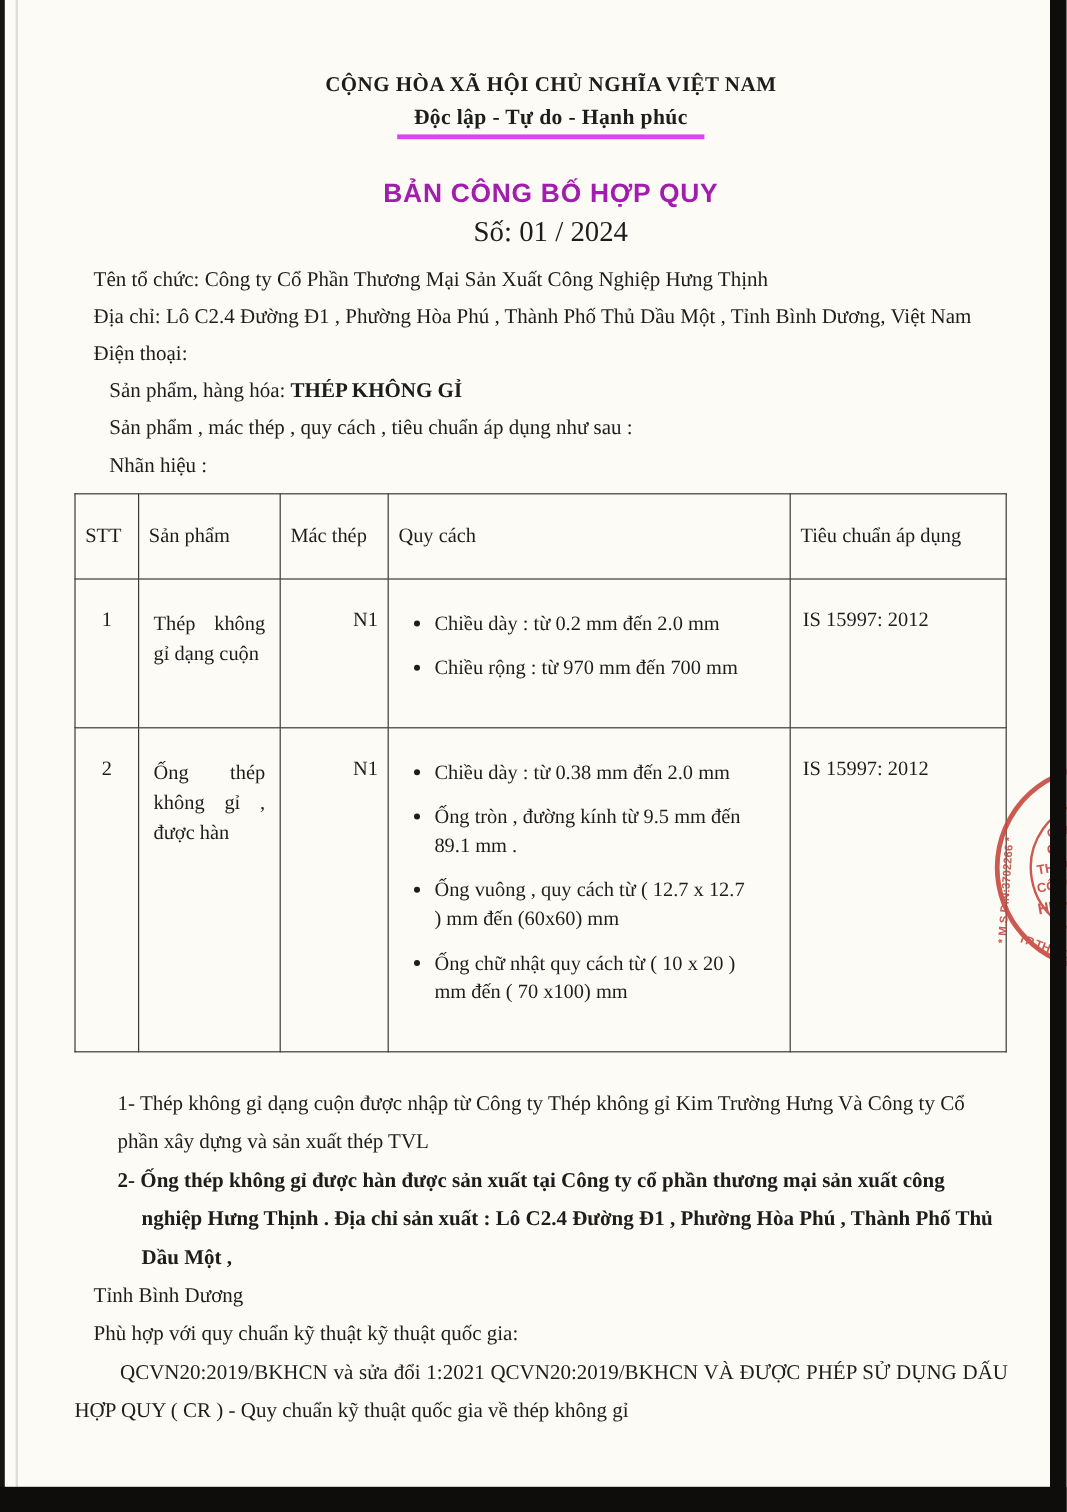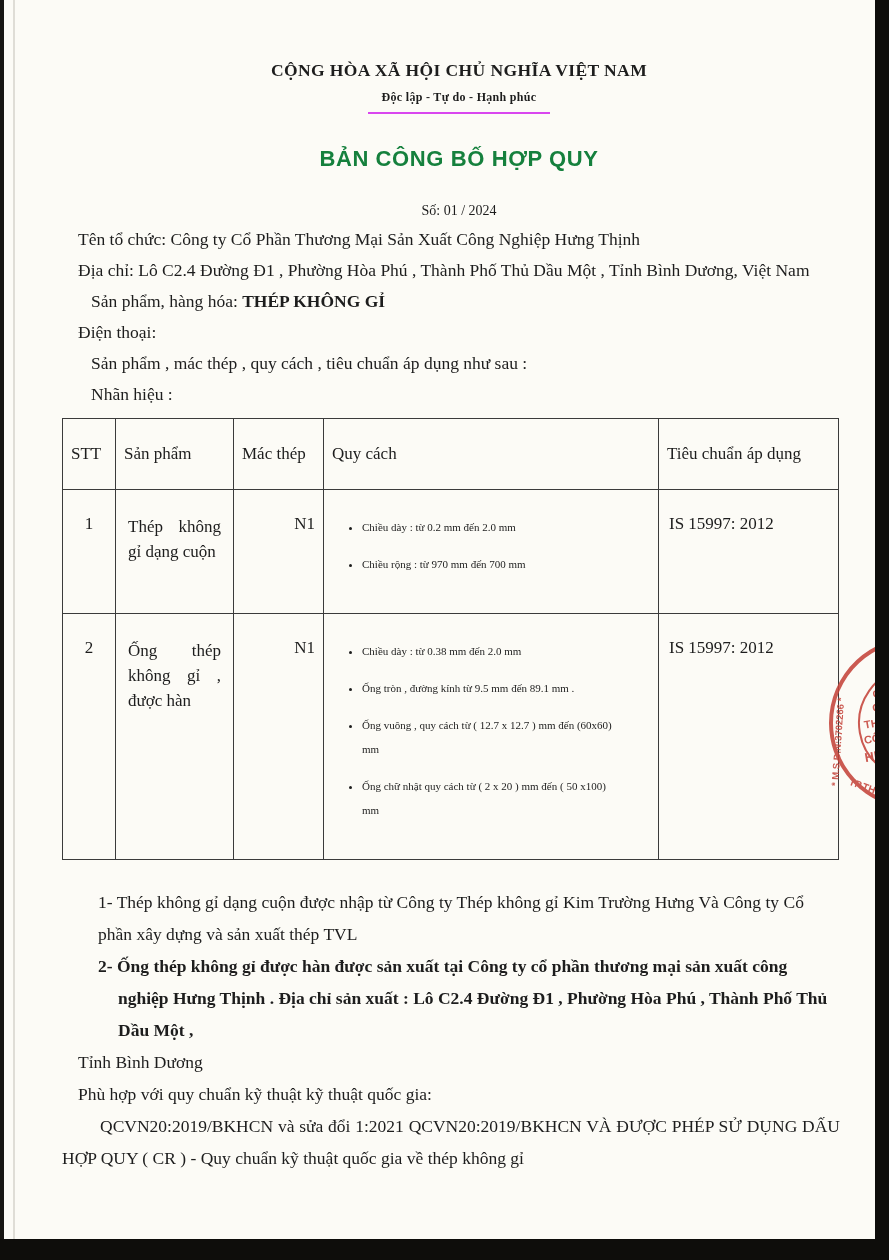--- a/index.html
+++ b/index.html
@@ -14,33 +14,33 @@
     background:#fcfbf6;
     overflow:hidden;
     color:#1d1d1d;
   }
   .content { position:absolute; left:78px; top:58px; width:762px; z-index:1; }
   .center { text-align:center; }
 
   .nat-line1 { font-size:17.5px; font-weight:bold; letter-spacing:.4px; line-height:24px; }
   .nat-line2-wrap { line-height:24px; margin-top:2px; }
   .nat-line2 {
-    display:inline-block; font-size:12px; font-weight:bold;
-    border-bottom:2px solid #d946ef; padding:1px 14px 3px 14px; letter-spacing:.3px;
+    display:inline-block; font-size:18px; font-weight:bold;
+    border-bottom:4px solid #d946ef; padding:1px 14px 3px 14px; letter-spacing:.3px;
   }
 
   .doc-title {
     margin-top:30px; text-align:center;
     font-family:"Liberation Sans", sans-serif;
     font-size:22px; font-weight:bold; letter-spacing:.6px; line-height:30px;
-    color:#15803d;
+    color:#a21caf;
   }
-  .doc-number { margin-top:24px; text-align:center; font-size:14px; line-height:26px; }
+  .doc-number { margin-top:5px; text-align:center; font-size:24px; line-height:26px; }
 
-  .paras { margin-top:0; }
+  .paras { margin-top:10px; }
   .para { font-size:17.5px; line-height:31px; }
   .para .bold { font-weight:bold; }
   .para.indent { margin-left:13px; }
 
   table.spec-table {
     border-collapse:collapse; table-layout:fixed;
     width:776px; margin:8px 0 0 -16px;
     background:transparent;
   }
   .spec-table th, .spec-table td {
@@ -50,21 +50,21 @@
     padding:24px 8px;
     color:#1d1d1d;
   }
   .spec-table th { line-height:22px; }
   .col-stt { width:53px; } .col-product { width:118px; }
   .col-grade { width:90px; } .col-spec { width:335px; } .col-std { width:180px; }
   td.cell-stt { text-align:center; }
   td.cell-grade { text-align:right; }
   td.cell-product { text-align:justify; padding-left:12px; padding-right:12px; line-height:25px; }
   ul.specs { margin:1px 0 0 30px; }
-  ul.specs li { margin-bottom:13px; padding-right:28px; font-size:11px; line-height:24px; }
+  ul.specs li { margin-bottom:13px; padding-right:28px; font-size:17px; line-height:24px; }
   td.cell-std { padding-left:10px; }
 
   .notes { margin-top:26px; font-size:17.5px; }
   .note { line-height:32px; }
   .note-1 { padding-left:20px; }
   .note-2 { padding-left:40px; text-indent:-20px;font-weight:bold; }
   .note-plain { padding-left:0; }
   .note-qcvn { margin-left:-16px; text-indent:38px; text-align:justify; line-height:32px; }
 
   
@@ -91,22 +91,22 @@
         <span class="nat-line2">Độc lập - Tự do - Hạnh phúc</span>
       </div>
     </div>
 
     <div class="doc-title">BẢN CÔNG BỐ HỢP QUY</div>
     <div class="doc-number">Số: 01 / 2024</div>
 
     <div class="paras">
       <div class="para">Tên tổ chức: Công ty Cổ Phần Thương Mại Sản Xuất Công Nghiệp Hưng Thịnh</div>
       <div class="para">Địa chỉ: Lô C2.4 Đường Đ1 , Phường Hòa Phú , Thành Phố Thủ Dầu Một , Tỉnh Bình Dương, Việt Nam</div>
+      <div class="para">Điện thoại:</div>
       <div class="para indent"><span>Sản phẩm, hàng hóa: </span><span class="bold">THÉP KHÔNG GỈ</span></div>
-      <div class="para">Điện thoại:</div>
       <div class="para indent">Sản phẩm , mác thép , quy cách , tiêu chuẩn áp dụng như sau :</div>
       <div class="para indent">Nhãn hiệu :</div>
     </div>
 
     <table class="spec-table">
       <colgroup>
         <col class="col-stt">
           <col class="col-product">
           <col class="col-grade">
           <col class="col-spec">
@@ -136,21 +136,21 @@
         </tr>
         <tr>
           <td class="cell-stt">2</td>
           <td class="cell-product">Ống thép không gỉ , được hàn</td>
           <td class="cell-grade">N1</td>
           <td>
             <ul class="specs">
               <li>Chiều dày : từ 0.38 mm đến 2.0 mm</li>
               <li>Ống tròn , đường kính từ 9.5 mm đến 89.1 mm .</li>
               <li>Ống vuông , quy cách từ ( 12.7 x 12.7 ) mm đến (60x60) mm</li>
-              <li>Ống chữ nhật quy cách từ ( 2 x 20 ) mm đến ( 50 x100) mm</li>
+              <li>Ống chữ nhật quy cách từ ( 10 x 20 ) mm đến ( 70 x100) mm</li>
             </ul>
           </td>
           <td class="cell-std">IS 15997: 2012</td>
         </tr>
       </tbody>
     </table>
 
     <div class="notes">
       <div class="note note-1">1-  Thép không gỉ dạng cuộn được nhập từ Công ty Thép không gỉ Kim Trường Hưng Và Công ty Cổ phần xây dựng và sản xuất thép TVL</div>
       <div class="note note-2">2-  Ống thép không gỉ được hàn được sản xuất tại Công ty cổ phần thương mại sản xuất công nghiệp Hưng Thịnh . Địa chỉ sản xuất : Lô C2.4 Đường Đ1 , Phường Hòa Phú , Thành Phố Thủ Dầu Một ,</div>

